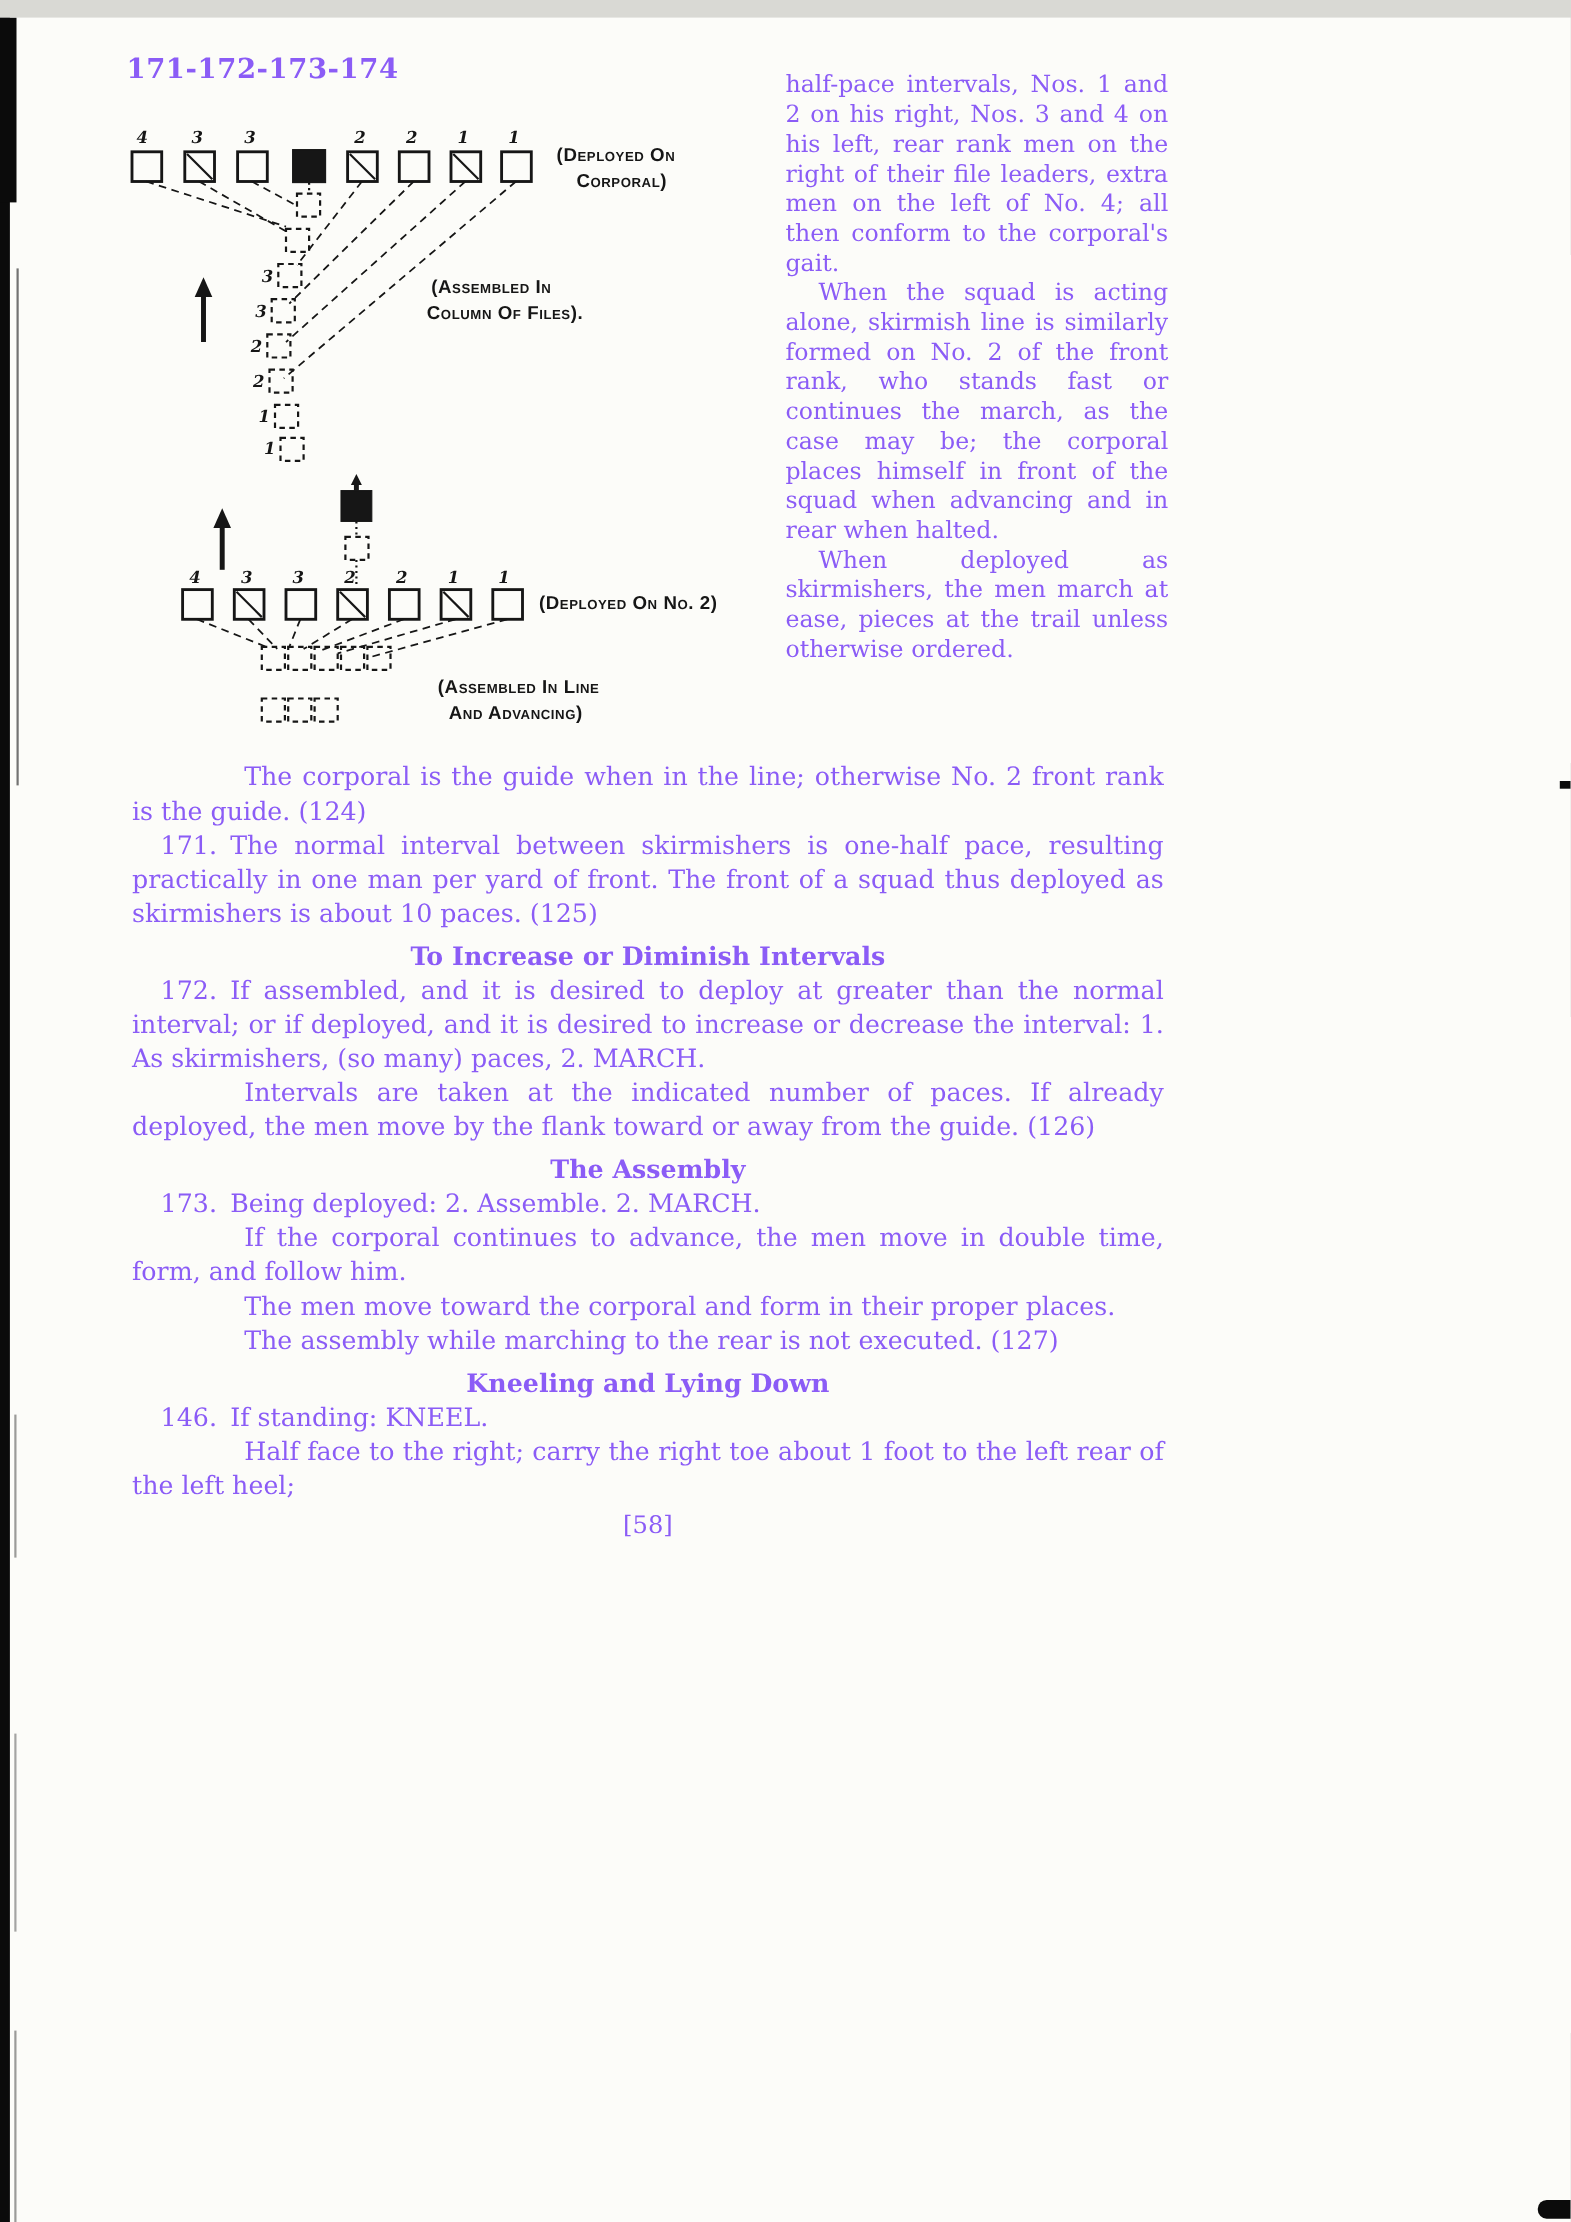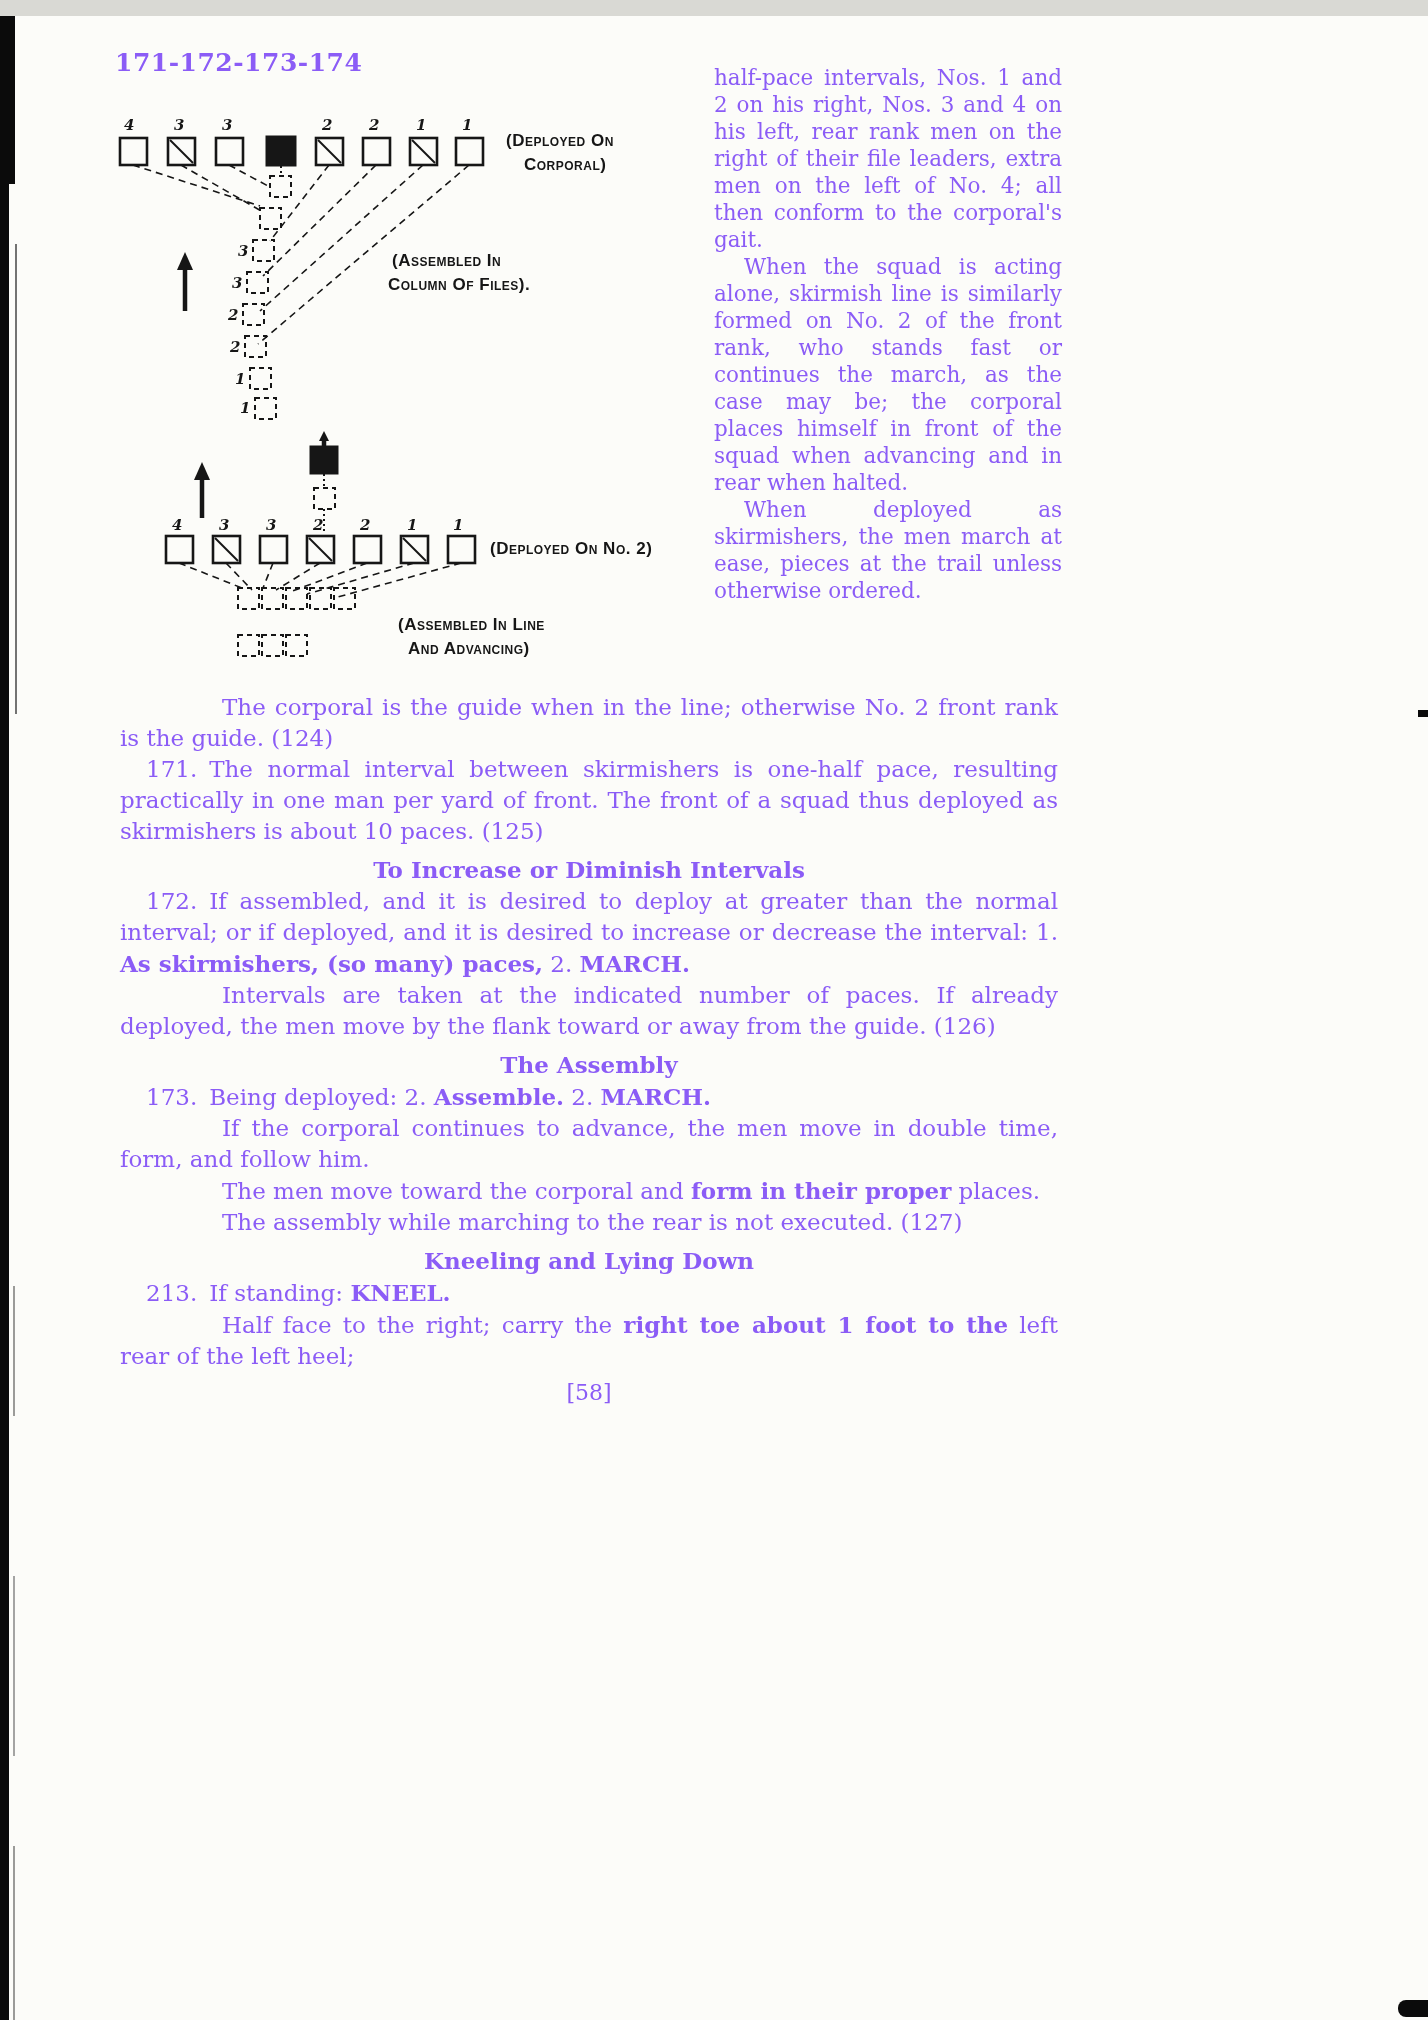--- a/index.html
+++ b/index.html
@@ -50,21 +50,21 @@
   .right-col p.ind { text-indent:30px; }
 
   
   .main-text {
     position:absolute; left:120px; top:676px; width:938px;
     font-size:23px; line-height:31px; text-align:justify;
   }
   .para { margin:0; }
   .indent-big { text-indent:102px; }
   .indent-num { text-indent:26px; }
-  .bold { font-weight:bold; }
+  .bold { font-weight:normal; }
   .para-num { font-weight:normal; margin-right:12px; }
   .heading { text-align:center; font-weight:bold; font-size:23px; margin:7px 0 1px; text-indent:0; }
   .page-num { text-align:center; font-size:22px; margin-top:5px; }
 </style>
 </head>
 <body>
 
 <div class="page">
 
   <div class="edge-bar"></div>
@@ -237,20 +237,20 @@
     <p class="para indent-num"><span class="para-num">173.</span><span>Being deployed: 2. </span><span class="bold">Assemble.</span><span> 2. </span><span class="bold">MARCH.</span></p>
 
     <p class="para indent-big">If the corporal continues to advance, the men move in double time, form, and follow him.</p>
 
     <p class="para indent-big"><span>The men move toward the corporal and </span><span class="bold">form in their proper</span><span> places.</span></p>
 
     <p class="para indent-big">The assembly while marching to the rear is not executed.  (127)</p>
 
     <h3 class="heading">Kneeling and Lying Down</h3>
 
-    <p class="para indent-num"><span class="para-num">213.</span><span>If standing: </span><span class="bold">KNEEL.</span></p>
+    <p class="para indent-num"><span class="para-num">146.</span><span>If standing: </span><span class="bold">KNEEL.</span></p>
 
     <p class="para indent-big"><span>Half face to the right; carry the </span><span class="bold">right toe about 1 foot to the</span><span> left rear of the left heel;</span></p>
 
     <div class="page-num">[58]</div>
   </div>
 
 </div>
 
 </body></html>

